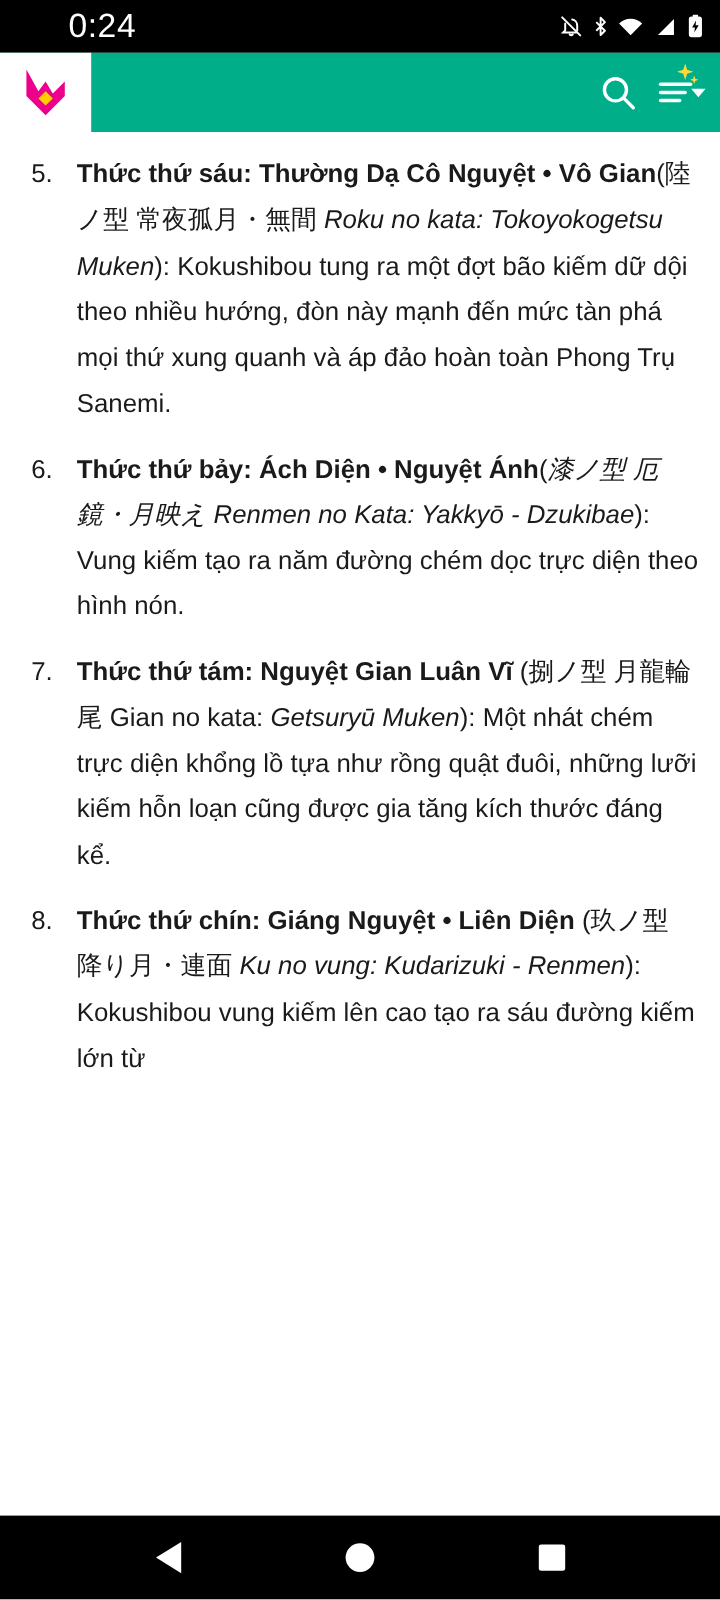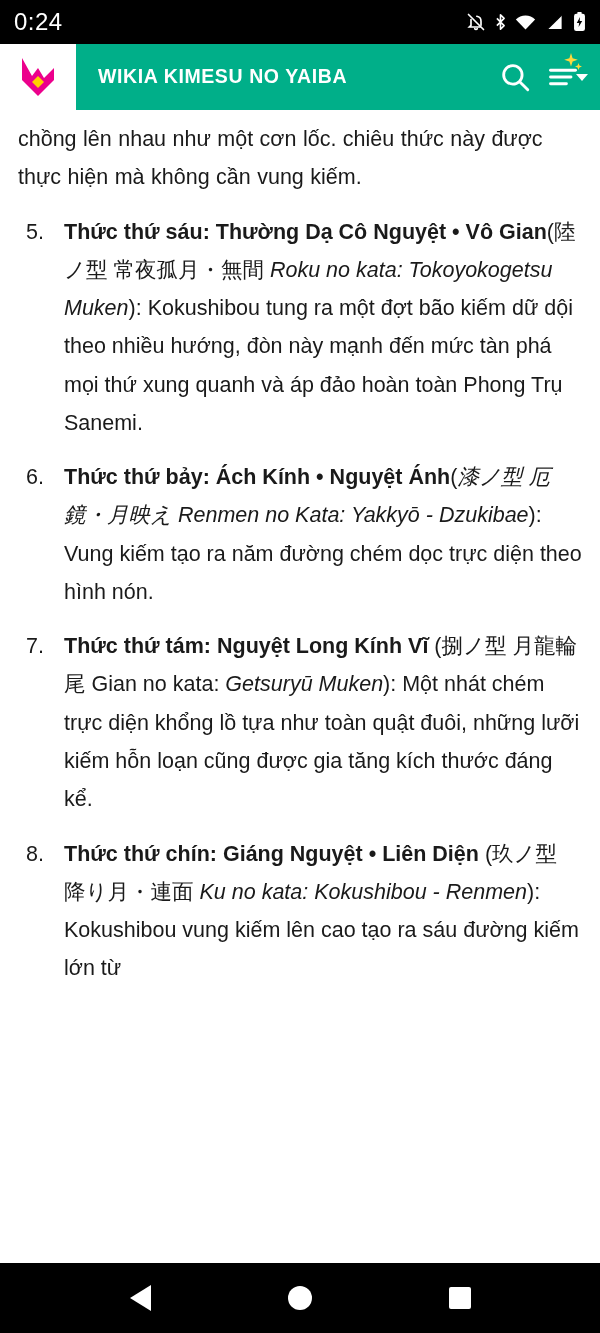--- a/index.html
+++ b/index.html
@@ -24,24 +24,25 @@
     height: 44px;
     background: #000000;
     color: #ffffff;
     display: flex;
     align-items: center;
     justify-content: space-between;
     padding: 0 14px;
     flex: 0 0 44px;
   }
   .status-clock {
-    font-size: 24px;
+    font-size: 28px;
     font-weight: 400;
     letter-spacing: 0.5px;
     line-height: 1;
+    margin-left: 43px;
   }
   .status-icons {
     display: flex;
     align-items: center;
     gap: 9px;
   }
   .status-icons svg { display: block; }
 
   
   .app-header {
@@ -198,21 +199,20 @@
     </div>
   </div>
 
   <div class="app-header">
     <div class="logo-box">
       <svg width="44" height="46" viewBox="0 0 44 46">
         <path d="M6 4 L6 26 L22 42 L38 26 L38 14 L28 24 L22 14 L16 22 Z" fill="#ec008c"></path>
         <path d="M22 22 L28 28 L22 34 L16 28 Z" fill="#ffce00"></path>
       </svg>
     </div>
-    <div class="app-title">WIKIA KIMESU NO YAIBA</div>
     <div class="header-actions">
       <span class="header-icon">
         <svg width="34" height="34" viewBox="0 0 24 24" fill="none" stroke="#ffffff" stroke-width="2" stroke-linecap="round">
           <circle cx="10.5" cy="10.5" r="6.5"></circle>
           <line x1="15.5" y1="15.5" x2="21" y2="21"></line>
         </svg>
       </span>
       <span class="sparkle-wrap">
         <span class="sparkle">
           <svg width="26" height="24" viewBox="0 0 26 24">
@@ -226,34 +226,33 @@
             <line x1="4" y1="12" x2="22" y2="12"></line>
             <line x1="4" y1="18" x2="18" y2="18"></line>
           </svg>
         </span>
         <span class="caret-down"></span>
       </span>
     </div>
   </div>
 
   <div class="content">
-    <p class="lead-para">chồng lên nhau như một cơn lốc. chiêu thức này được thực hiện mà không cần vung kiếm.</p>
 
     <ol class="steps">
       <li>
         <span class="bold">Thức thứ sáu: Thường Dạ Cô Nguyệt • Vô Gian</span><span>(</span><span>陸ノ型 常夜孤月・無間 </span><span class="ital">Roku no kata: Tokoyokogetsu Muken</span><span>): </span><span>Kokushibou tung ra một đợt bão kiếm dữ dội theo nhiều hướng, đòn này mạnh đến mức tàn phá mọi thứ xung quanh và áp đảo hoàn toàn Phong Trụ Sanemi.</span>
       </li>
       <li>
-        <span class="bold">Thức thứ bảy: Ách Kính • Nguyệt Ánh</span><span>(</span><span class="ital">漆ノ型 厄鏡・月映え </span><span class="ital">Renmen no Kata: Yakkyō - Dzukibae</span><span>): </span><span>Vung kiếm tạo ra năm đường chém dọc trực diện theo hình nón.</span>
-      </li>
-      <li>
-        <span class="bold">Thức thứ tám: Nguyệt Long Kính Vĩ</span><span> (</span><span>捌ノ型 月龍輪尾 </span><span>Gian no kata: </span><span class="ital">Getsuryū Muken</span><span>): </span><span>Một nhát chém trực diện khổng lồ tựa như toàn quật đuôi, những lưỡi kiếm hỗn loạn cũng được gia tăng kích thước đáng kể.</span>
-      </li>
-      <li>
-        <span class="bold">Thức thứ chín: Giáng Nguyệt • Liên Diện</span><span> (</span><span>玖ノ型 降り月・連面 </span><span class="ital">Ku no kata: Kokushibou - Renmen</span><span>): </span><span>Kokushibou vung kiếm lên cao tạo ra sáu đường kiếm lớn từ</span>
+        <span class="bold">Thức thứ bảy: Ách Diện • Nguyệt Ánh</span><span>(</span><span class="ital">漆ノ型 厄鏡・月映え </span><span class="ital">Renmen no Kata: Yakkyō - Dzukibae</span><span>): </span><span>Vung kiếm tạo ra năm đường chém dọc trực diện theo hình nón.</span>
+      </li>
+      <li>
+        <span class="bold">Thức thứ tám: Nguyệt Gian Luân Vĩ</span><span> (</span><span>捌ノ型 月龍輪尾 </span><span>Gian no kata: </span><span class="ital">Getsuryū Muken</span><span>): </span><span>Một nhát chém trực diện khổng lồ tựa như rồng quật đuôi, những lưỡi kiếm hỗn loạn cũng được gia tăng kích thước đáng kể.</span>
+      </li>
+      <li>
+        <span class="bold">Thức thứ chín: Giáng Nguyệt • Liên Diện</span><span> (</span><span>玖ノ型 降り月・連面 </span><span class="ital">Ku no vung: Kudarizuki - Renmen</span><span>): </span><span>Kokushibou vung kiếm lên cao tạo ra sáu đường kiếm lớn từ</span>
       </li>
     </ol>
   </div>
 
   <div class="nav-bar">
     <div class="nav-btn">
         <span class="nav-back"></span>
       </div>
     <div class="nav-btn">
         <span class="nav-home"></span>

